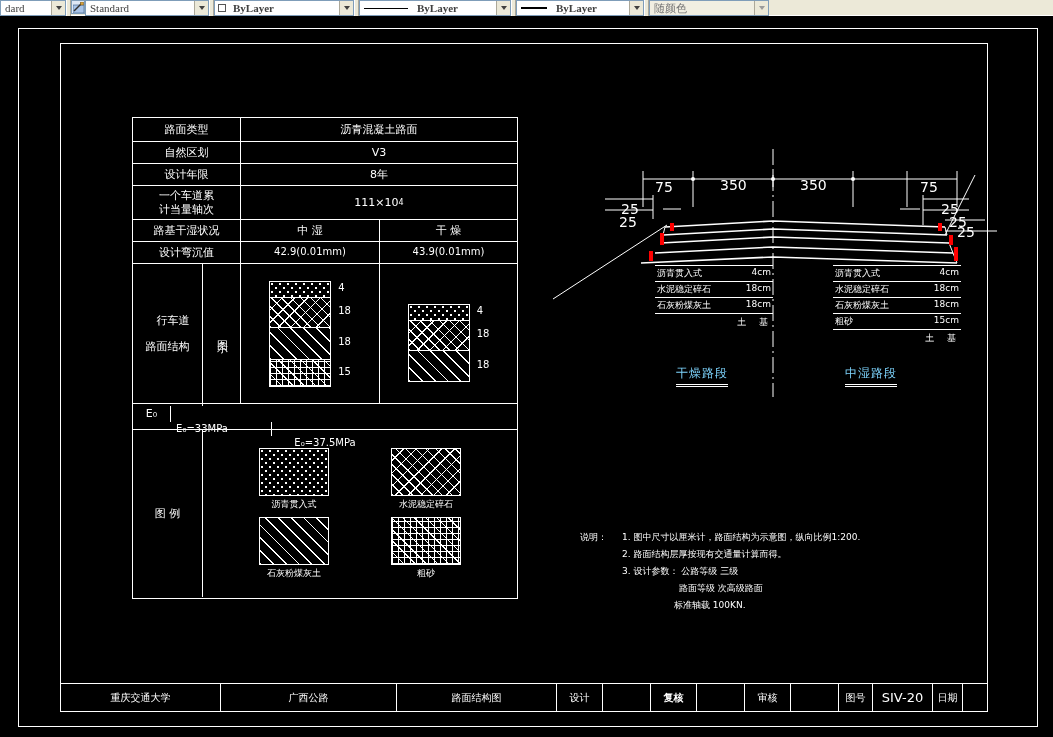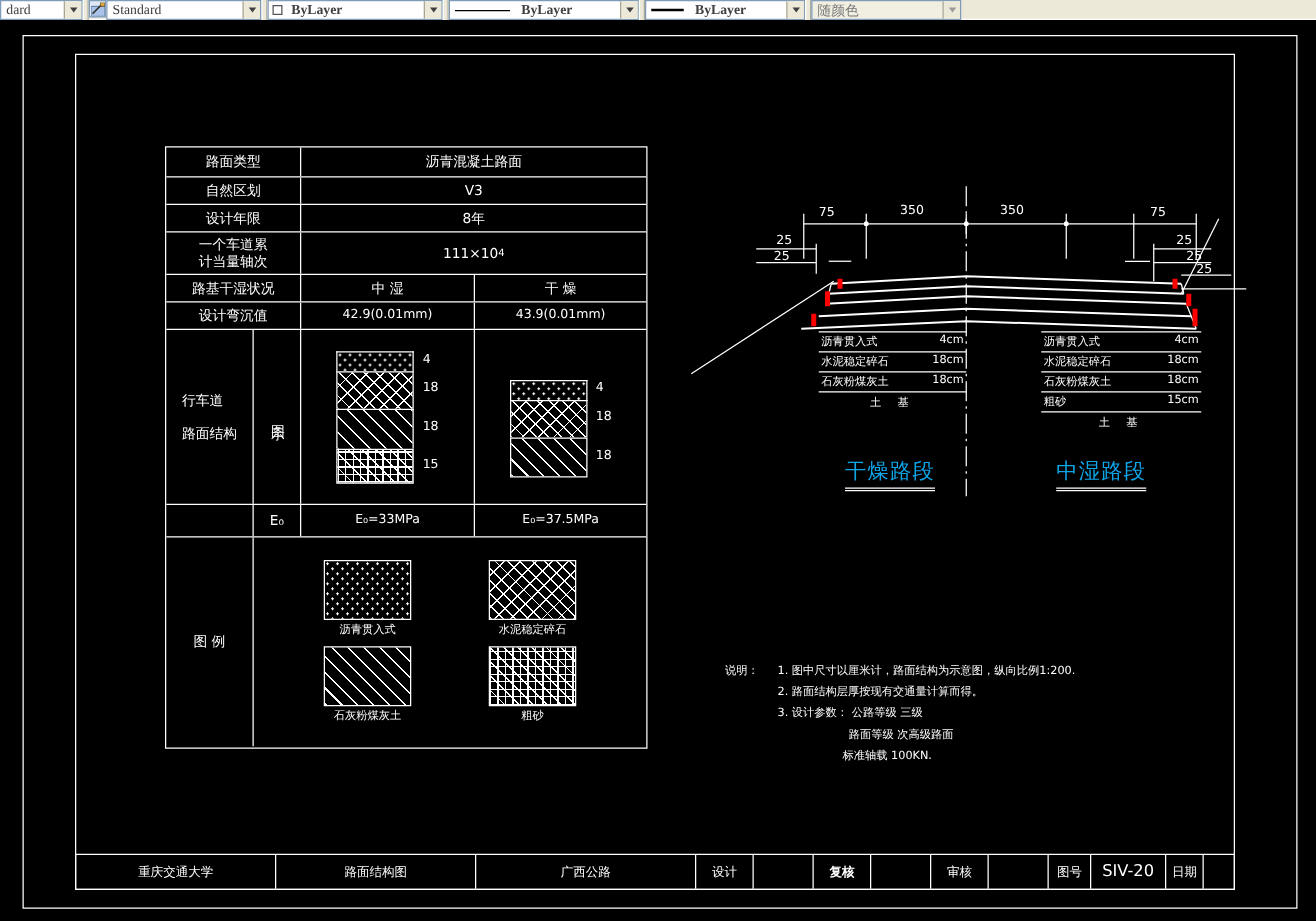--- a/index.html
+++ b/index.html
@@ -50,21 +50,21 @@
      border:1px solid #ffffff; }
   #sheet-inner{ position:absolute; left:60px; top:26px; width:928px; height:669px;
      border:1px solid #ffffff; }
 
   
   #table { position:absolute; left:132px; top:100px; width:386px; height:482px;
      border:1px solid #ffffff; color:#fff; }
   .trow { display:flex; border-bottom:1px solid #ffffff; }
   .trow:last-child{ border-bottom:none; }
   .tc { display:flex; align-items:center; justify-content:center;
-     text-align:left; font-family:"DejaVu Sans", sans-serif;
+     text-align:right; font-family:"DejaVu Sans", sans-serif;
      font-size:11px; line-height:1.25; padding:1px 2px; }
   .tc.b { border-right:1px solid #ffffff; }
   .c-label { width:108px; }
   .c-rest  { flex:1; }
   .c-half  { width:139px; }
   .sup { font-size:8px; vertical-align:super; }
 
   
   .vert { writing-mode:vertical-rl; text-orientation:upright; letter-spacing:3px; }
 
@@ -106,32 +106,32 @@
   
   .legend-grid{ display:flex; flex-wrap:wrap; align-content:center;
       justify-content:center; gap:6px 40px; padding:8px 0; width:100%; }
   .legend-item{ width:92px; display:flex; flex-direction:column; align-items:center; }
   .legend-swatch{ width:70px; height:48px; border:1px solid #ffffff; }
   .legend-cap{ font-size:9px; margin-top:3px; font-family:"DejaVu Sans",sans-serif;
       color:#fff; white-space:nowrap; }
 
   
   #xsec { position:absolute; left:545px; top:130px; width:460px; height:270px; }
-  .dimtext{ position:absolute; color:#fff; font-size:10px;
-      font-family:"DejaVu Sans", sans-serif; white-space:nowrap; }
+  .dimtext{ position:absolute; color:#fff; font-size:14px;
+      font-family:"DejaVu Sans", sans-serif; white-space:nowrap;margin-top:14px; }
 
   .layertable{ position:absolute; color:#fff; font-size:9px;
      font-family:"DejaVu Sans", sans-serif; }
   .layertable .lrow{ display:flex; border-bottom:1px solid #fff;
      padding:1px 2px; justify-content:space-between; }
   .layertable .lrow:first-child{ border-top:1px solid #fff; }
   .lname{ padding-right:12px; }
-  .soil{ text-align:center; padding-top:2px; letter-spacing:5px; }
-
-  .sectitle{ position:absolute; color:#0ea5e9; font-size:17px;
+  .soil{ text-align:right; padding-top:2px; letter-spacing:5px; }
+
+  .sectitle{ position:absolute; color:#7dd3fc; font-size:12px;
      font-family:"DejaVu Sans",sans-serif; letter-spacing:1px;
      border-bottom:3px double #fff; padding-bottom:2px; }
 
   
   #notes{ position:absolute; left:580px; top:512px; color:#fff;
      font-size:9px; font-family:"DejaVu Sans", sans-serif; line-height:1.9; }
   #notes .nrow{ display:flex; }
   #notes .nlabel{ width:34px; }
 
   
@@ -269,21 +269,21 @@
           </div>
           <div class="dims">
             <div class="dimv" style="height:16px;">4</div>
             <div class="dimv" style="height:30px;">18</div>
             <div class="dimv" style="height:32px;">18</div>
           </div>
         </div>
       </div>
     </div>
 
-    <div class="trow" style="height:26px;">
+    <div class="trow" style="height:26px;flex-direction:column;">
       <div class="tc b" style="width:70px;"></div>
       <div class="tc b" style="width:38px;">E₀</div>
       <div class="tc b" style="width:139px; font-size:10px;">E₀=33MPa</div>
       <div class="tc" style="flex:1; font-size:10px;">E₀=37.5MPa</div>
     </div>
 
     <div class="trow" style="height:167px;">
       <div class="tc b" style="width:70px;">图  例</div>
       <div class="tc" style="flex:1;">
         <div class="legend-grid">
@@ -429,22 +429,22 @@
     <div class="nrow">
       <span style="margin-left:99px;">路面等级 次高级路面</span>
     </div>
     <div class="nrow">
       <span style="margin-left:94px;">标准轴载 100KN.</span>
     </div>
   </div>
 
   <div id="titleblock">
     <div class="tbcell" style="width:160px;">重庆交通大学</div>
+    <div class="tbcell" style="width:176px;">广西公路</div>
     <div class="tbcell" style="width:160px;">路面结构图</div>
-    <div class="tbcell" style="width:176px;">广西公路</div>
     <div class="tbcell" style="width:46px;">设计</div>
     <div class="tbcell" style="width:48px;"></div>
     <div class="tbcell" style="width:46px;font-weight:bold;">复核</div>
     <div class="tbcell" style="width:48px;"></div>
     <div class="tbcell" style="width:46px;">审核</div>
     <div class="tbcell" style="width:48px;"></div>
     <div class="tbcell" style="width:34px;">图号</div>
     <div class="tbcell" style="width:60px; font-size:13px;">SIV-20</div>
     <div class="tbcell" style="width:30px;">日期</div>
     <div class="tbcell" style="flex:1;"></div>

